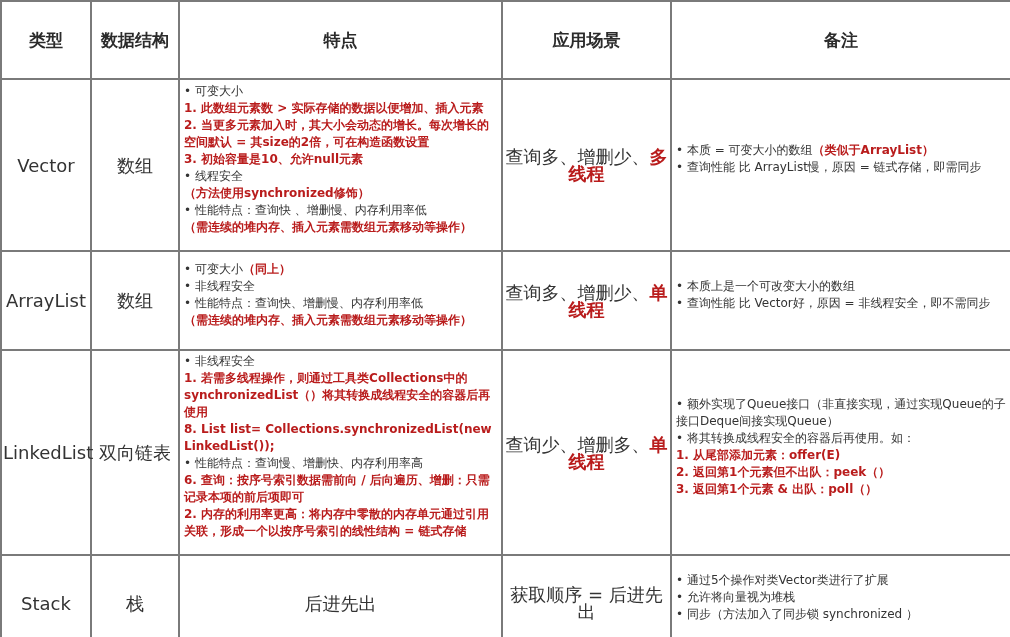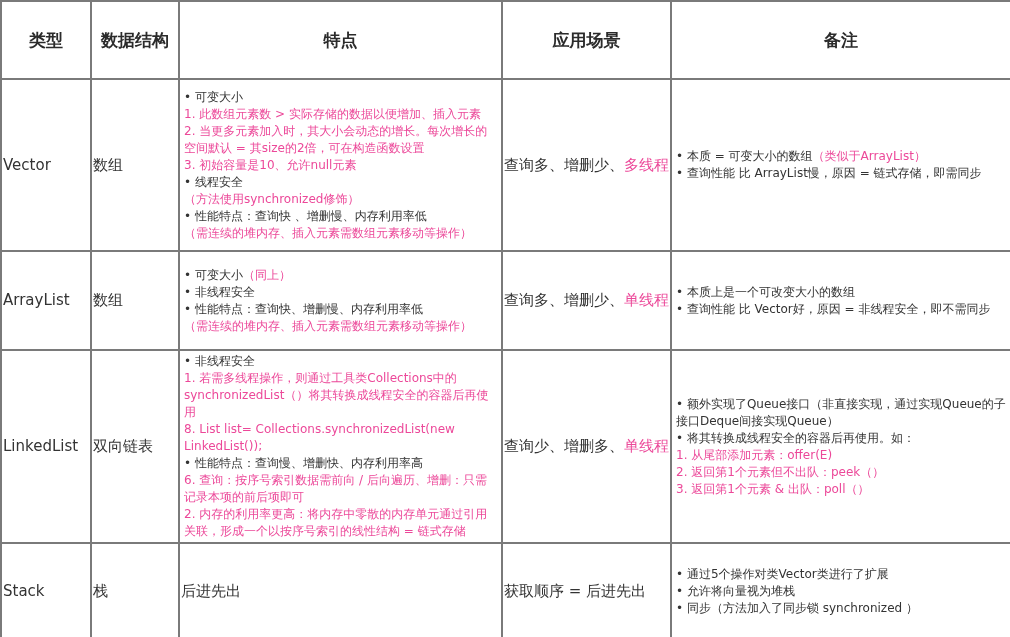--- a/index.html
+++ b/index.html
@@ -1,22 +1,22 @@
 <!DOCTYPE html>
 <html><head>
 <meta charset="utf-8">
 <style>
   html, body { margin:0; padding:0; background:#ffffff; }
   body { width:1010px; height:637px; overflow:hidden; font-family:"DejaVu Sans","Liberation Sans",sans-serif; }
   table { border-collapse:collapse; width:1010px; table-layout:fixed; }
   td, th { border:2px solid #7a7a7a; color:#333333; font-size:12px; line-height:17px;margin-left:16px; }
   th { height:74px; font-size:17px; font-weight:bold; text-align:center; color:#2b2b2b; }
-  td.c { vertical-align:middle; font-size:15px; }
-  td.l { text-align:left; vertical-align:middle; padding:2px 4px 2px 4px; }
-  .blue { color:#ec4899; }
+  td.c { text-align:center; vertical-align:middle; font-size:18px; }
+  td.l { text-align:left; vertical-align:middle; padding:2px 4px 14px 4px; }
+  .blue { color:#b91c1c;font-weight:bold; }
   .line { display:block; white-space:normal; }
   .bullet::before { content:"• "; color:#333; }
   .row-vector { height:172px; }
   .row-arraylist { height:99px; }
   .row-linkedlist { height:190px; }
   .row-stack { height:96px; }
 </style>
 </head>
 <body>
 

